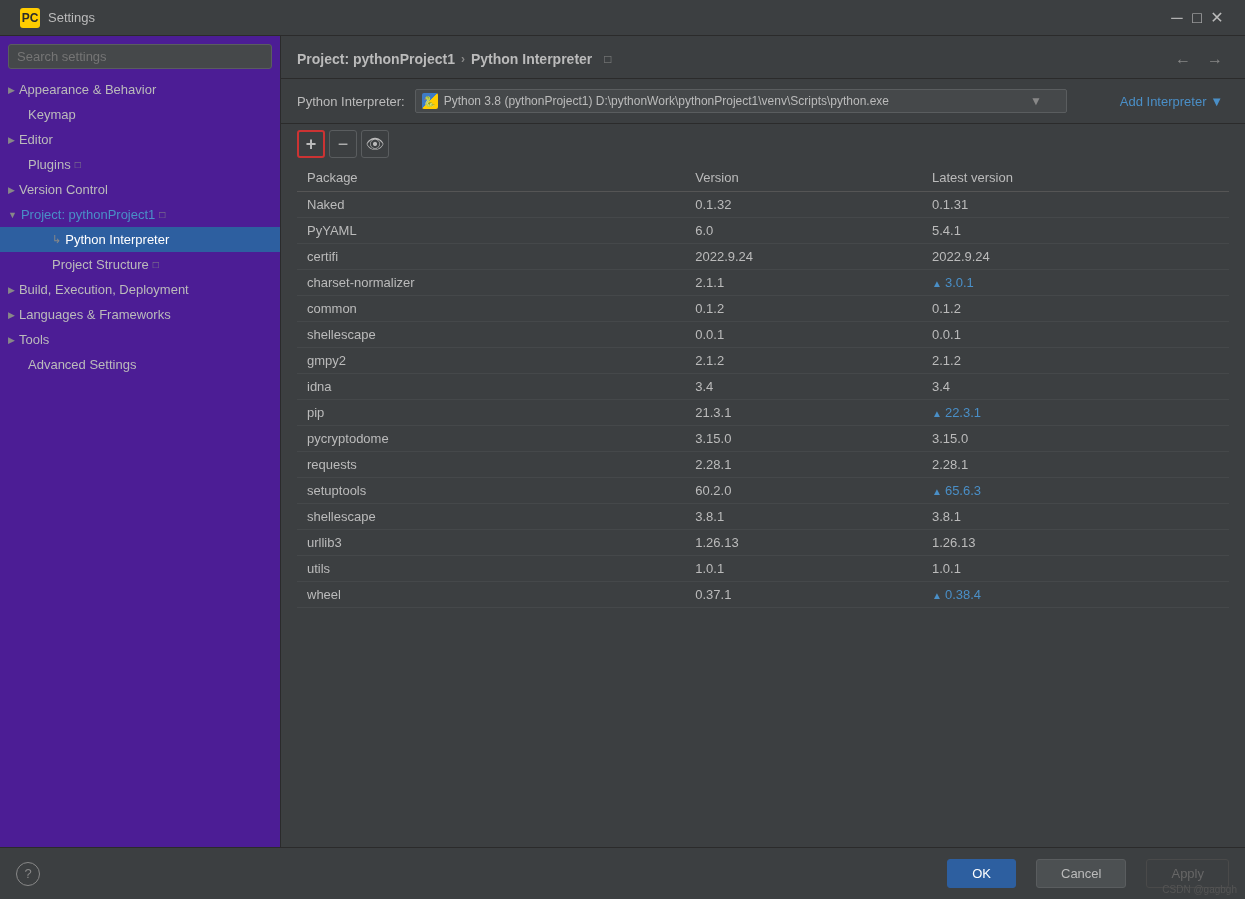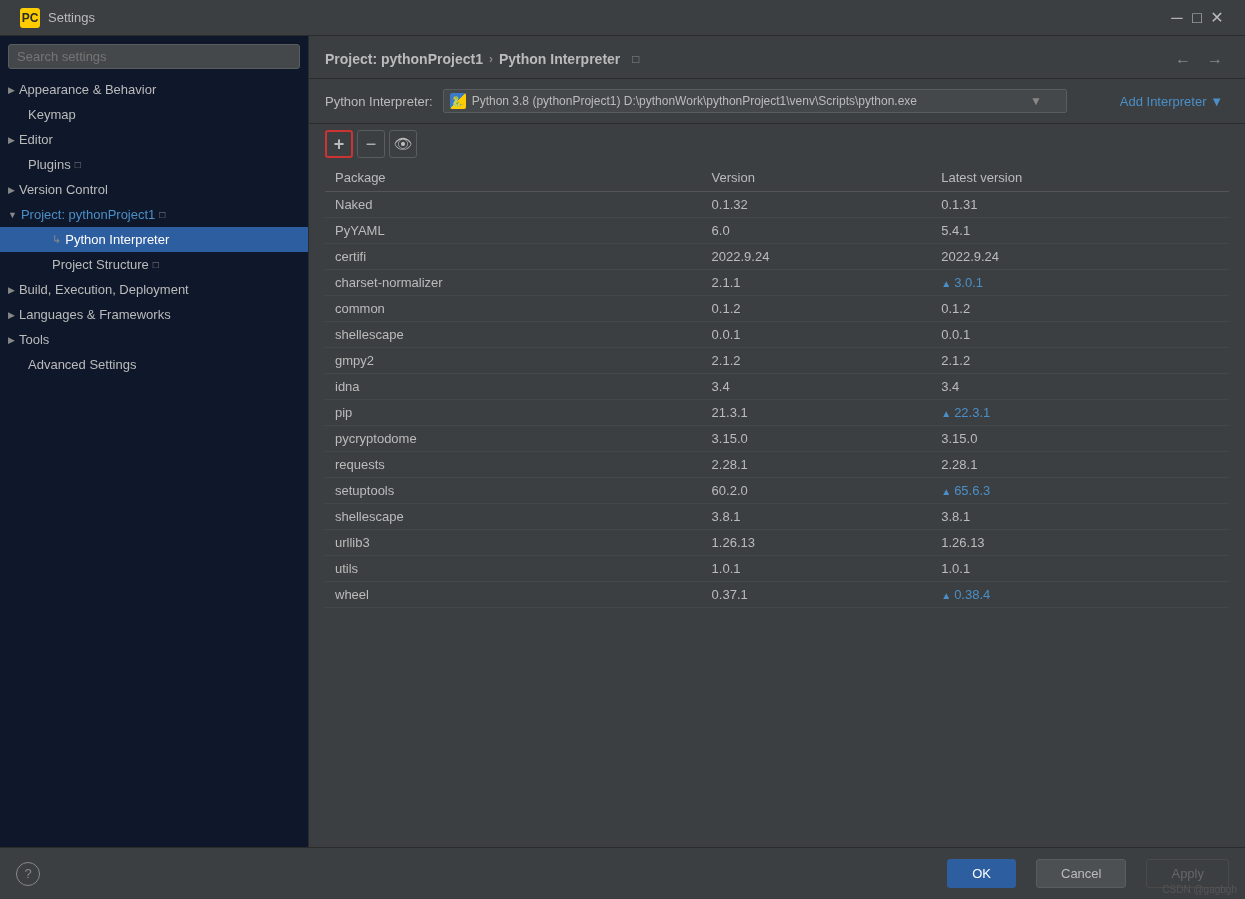--- a/index.html
+++ b/index.html
@@ -50,22 +50,22 @@
       background: none; border: none; cursor: pointer;
       color: #bbbbbb; font-size: 16px; display: flex; align-items: center; justify-content: center;
     }
     .main-content {
       display: flex;
       flex: 1;
       overflow: hidden;
     }
     
     .sidebar {
-      width: 309px;
-      background: #0f172a;
+      width: 281px;
+      background: #4c1d95;
       border-right: 1px solid #2b2b2b;
       display: flex;
       flex-direction: column;
       flex-shrink: 0;
       overflow-y: auto;
     }
     .search-box {
       margin: 8px;
       background: #45484a;
       border: 1px solid #5a5d5f;

